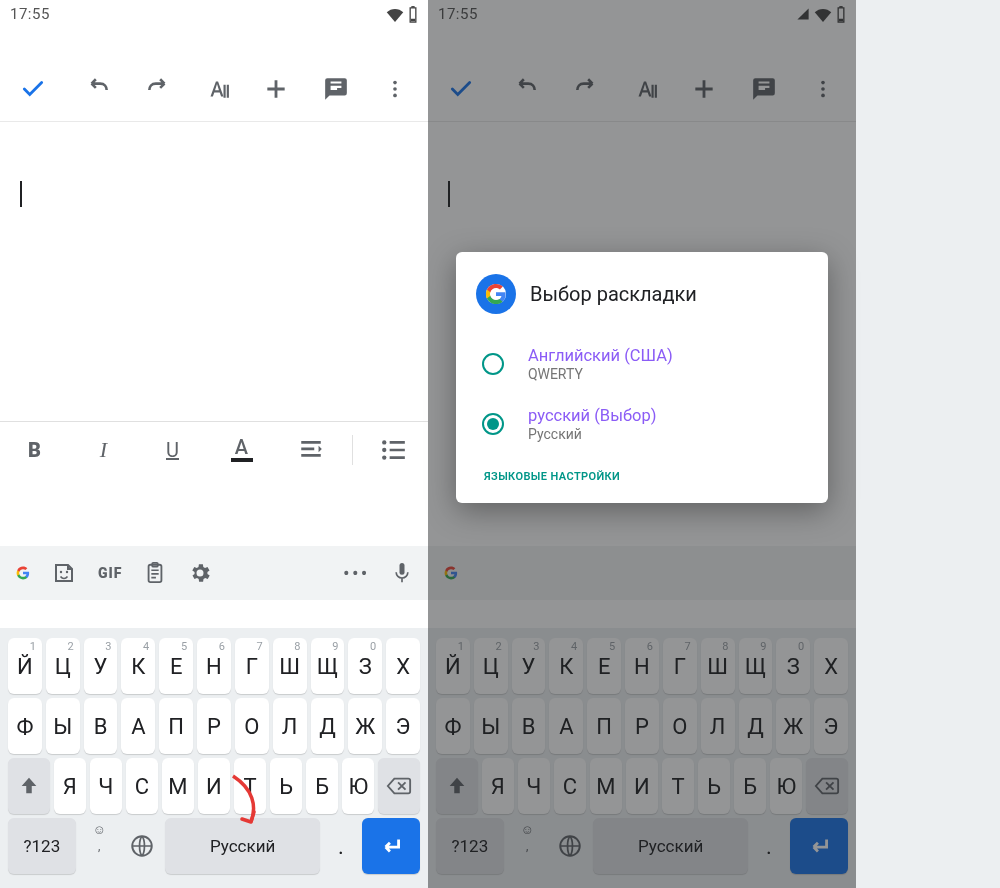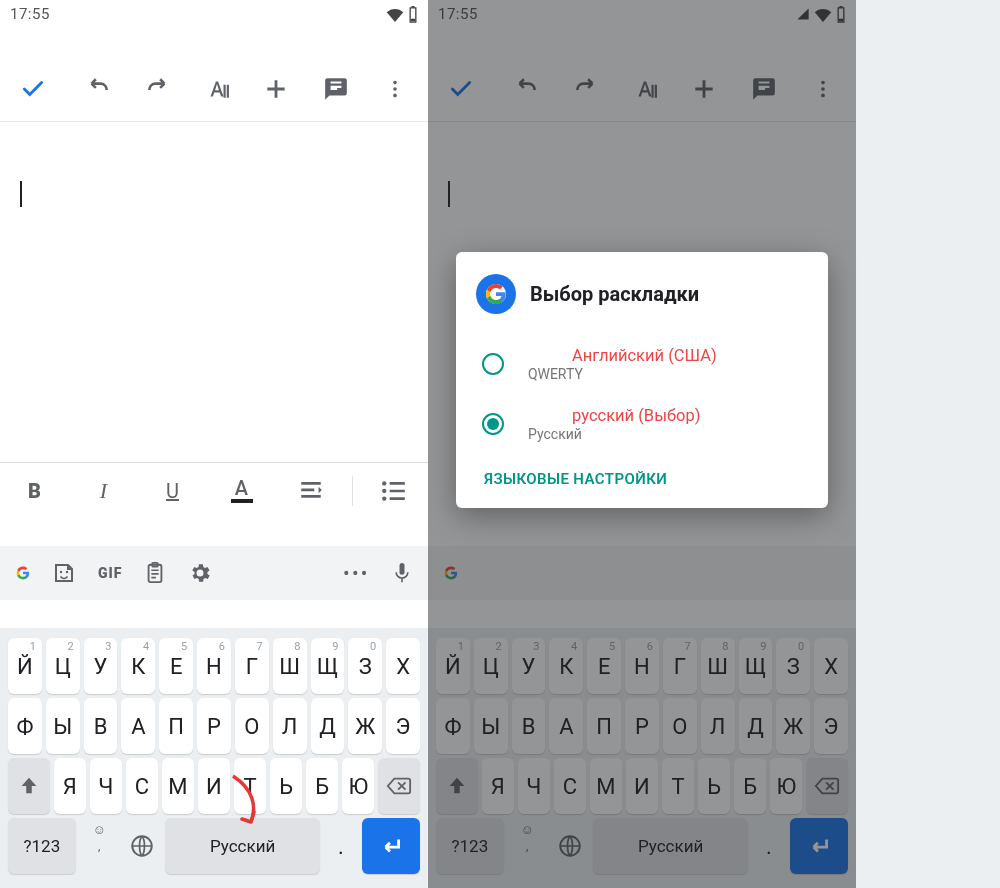--- a/index.html
+++ b/index.html
@@ -32,20 +32,21 @@
     border-top:1px solid #e0e0e0; color:#5f6368; background:#fff;
   }
   .fmt-btn { width:56px; height:56px; display:flex; align-items:center; justify-content:center; font-size:20px; }
   .bold { font-weight:900; }
   .italic { font-style:italic; font-family: serif; font-size:22px;}
   .underline { text-decoration: underline; }
 
   .sugg-bar {
     height:54px; background:#f1f3f4; display:flex; align-items:center; gap:10px; padding:0 10px;
     color:#5f6368;
+    margin-top:41px;
   }
   .sugg-item { display:flex; align-items:center; justify-content:center; padding:0 6px; }
   .g-logo { width:26px; height:26px; border-radius:50%; display:flex; align-items:center; justify-content:center; }
   .gif-label { font-weight:900; letter-spacing:1px; font-size:14px; }
 
   .keyboard { background:#eceff1; padding: 6px 4px 10px; }
   .krow { display:flex; justify-content:space-between; margin:4px 2px; }
   .key {
     position:relative; flex:1; margin:0 2px; height:56px; background:#fff; border-radius:6px;
     display:flex; align-items:center; justify-content:center; font-size:22px; color:#202124;
@@ -69,27 +70,27 @@
 
   
   .dimmer { position:absolute; inset:0; background:rgba(32,33,36,.48); }
   .dialog {
     position:absolute; left:28px; right:28px; top:252px;
     background:#fff; border-radius:6px; box-shadow: 0 8px 30px rgba(0,0,0,.35);
     padding: 22px 20px 14px;
   }
   .dlg-head { display:flex; align-items:center; gap:14px; margin-bottom:20px; }
   .dlg-icon { width:40px; height:40px; border-radius:50%; background:#1a73e8; display:flex; align-items:center; justify-content:center; color:#fff; }
-  .dlg-title { font-size:20px; font-weight:700; color:#202124; }
+  .dlg-title { font-size:20px; font-weight:400; color:#202124; }
   .opt { display:flex; align-items:center; gap:24px; padding:12px 6px; }
   .radio { width:22px; height:22px; border:2px solid #009688; border-radius:50%; display:flex; align-items:center; justify-content:center; }
   .radio.selected::after{ content:''; width:12px; height:12px; background:#009688; border-radius:50%;}
-  .opt-labels .main { font-size:16.5px; color:#ef4444;margin-left:44px; }
+  .opt-labels .main { font-size:16.5px; color:#8b5cf6; }
   .opt-labels .sub { font-size:14px; color:#757575; margin-top:1px; }
-  .dlg-action { padding:16px 8px 6px; color:#009688; font-weight:600; font-size:15px; letter-spacing:.4px; }
+  .dlg-action { padding:16px 8px 6px; color:#009688; font-weight:600; font-size:11px; letter-spacing:.4px; }
 
   svg { display:block; }
 </style>
 </head>
 <body>
 
 <div class="phone">
 
   <div class="statusbar">
     <span>17:55</span>

